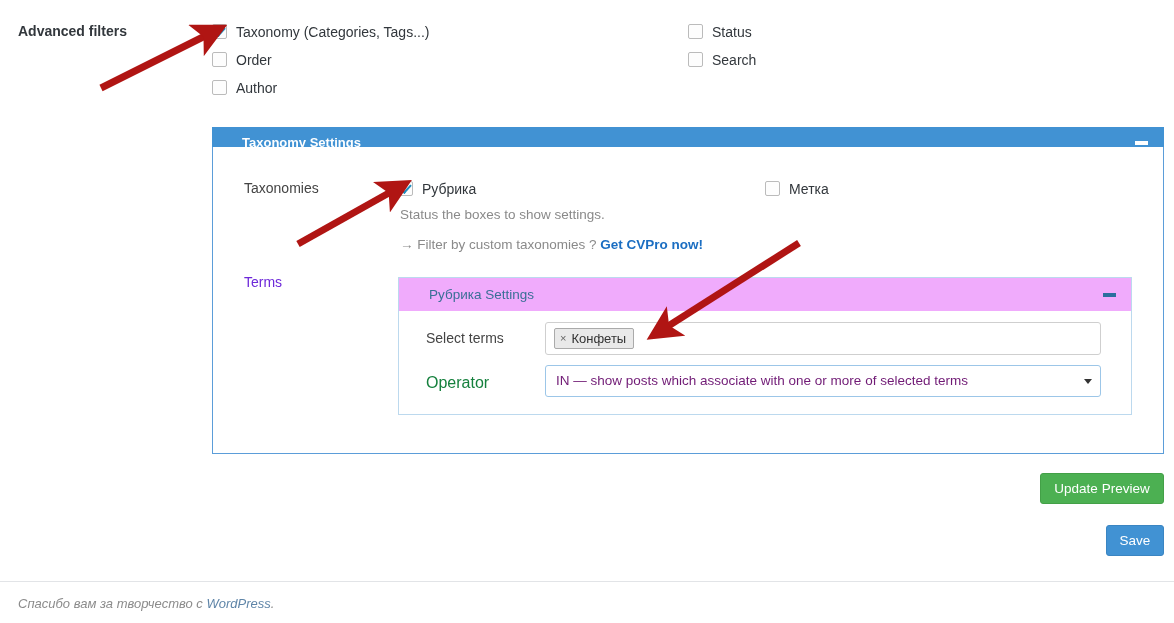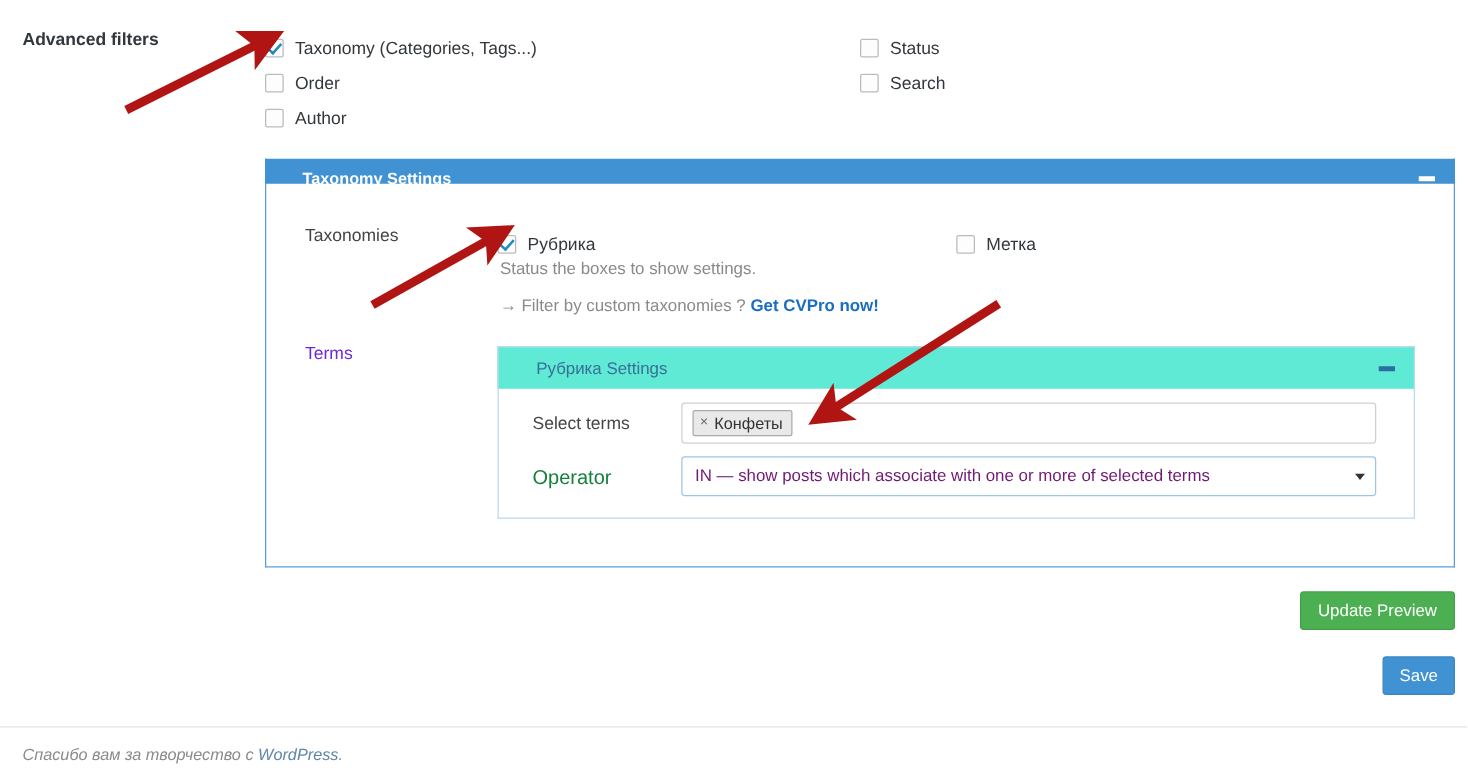--- a/index.html
+++ b/index.html
@@ -29,21 +29,21 @@
     left: 18px;
     top: 23px;
     font-size: 14px;
     font-weight: bold;
     color: #32373c;
   }
   .cb-col-a { position: absolute; left: 212px; top: 24px; }
   .cb-col-b { position: absolute; left: 688px; top: 24px; }
   .cb-line {
     display: flex;
-    align-items: center;
+    align-items: flex-start;
     height: 28px;
     margin-bottom: 0px;
   }
   .cbox {
     width: 15px;
     height: 15px;
     border: 1px solid #bbb;
     background: #fdfdfd;
     border-radius: 2px;
     box-sizing: border-box;
@@ -157,21 +157,21 @@
     border-top: none;
     background: #fff;
     box-sizing: border-box;
   }
   .panel-inner-head {
     position: absolute;
     left: 398px;
     top: 277px;
     width: 734px;
     height: 34px;
-    background: #5eead4;
+    background: #f0abfc;
     border: 1px solid #bcd9ee;
     border-bottom: none;
     box-sizing: border-box;
     text-decoration: underline;
   }
   .panel-inner-head .ttl {
     position: absolute;
     left: 30px;
     top: 9px;
     font-size: 13.5px;

